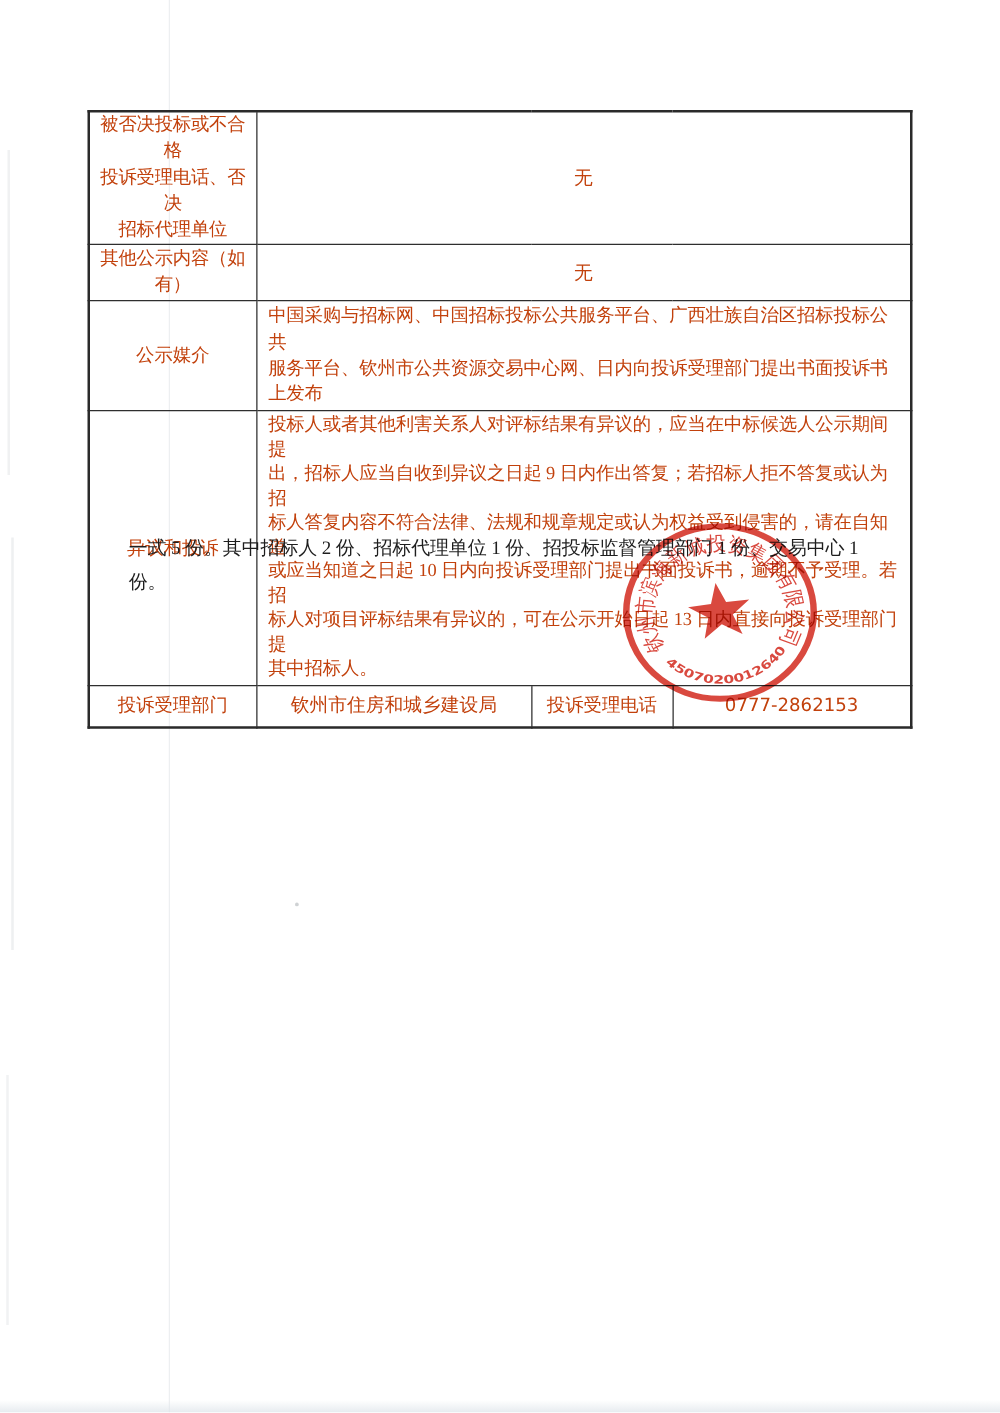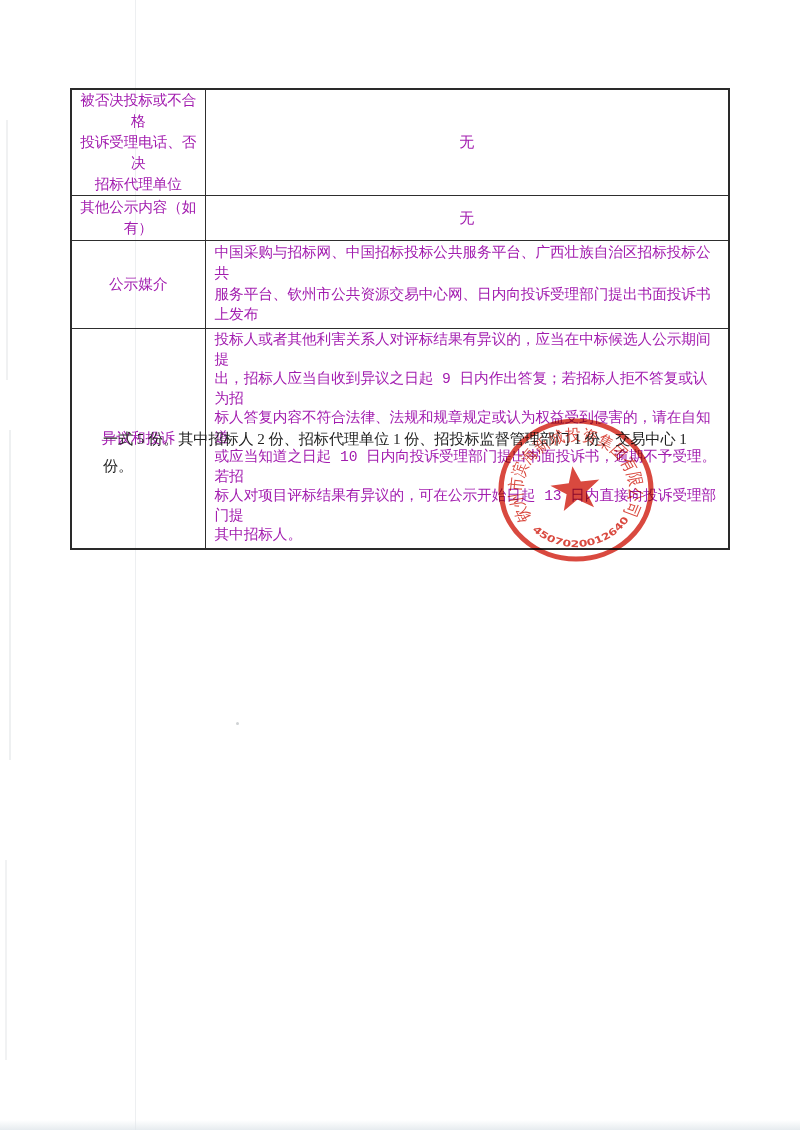--- a/index.html
+++ b/index.html
@@ -16,33 +16,33 @@
   .edge-streak-b { position: absolute; left: 9px; top: 430px; width: 2px; height: 330px; background: #eef0f1; }
   .edge-streak-c { position: absolute; left: 5px; top: 860px; width: 2px; height: 200px; background: #f1f2f3; }
   .bottom-band { position: absolute; left: 0; bottom: 0; width: 100%; height: 10px;
                  background: linear-gradient(to top, rgba(222,229,234,0.75), rgba(222,229,234,0)); }
   .speck { position: absolute; left: 236px; top: 722px; width: 3px; height: 3px; background: #cfd2d4; border-radius: 50%; }
 
   
   table.doc-table {
     position: absolute; left: 70px; top: 88px;
     width: 658px; border-collapse: collapse; table-layout: fixed;
-    font-size: 14.7px; color: #a21caf; border-radius: 25px;
+    font-size: 14.7px; color: #c2410c; border-radius: 25px;
   }
   table.doc-table td { border: 1.5px solid #2e2e2e; vertical-align: middle; }
   table.doc-table { border: 2px solid #2a2a2a; }
   tr.r1 { height: 66px; }
   tr.r2 { height: 45px; }
   tr.r3 { height: 67px; }
   tr.r4 { height: 122px; }
   tr.r5 { height: 34px; }
   td.label-cell { text-align: center; padding: 0 2px; }
   td.label-cell .ln { line-height: 21px; letter-spacing: -0.2px; }
   td.center-cell { text-align: center; font-size: 15px; }
-  td.value-cell { padding: 2px 9px; font-family: Liberation Mono, monospace; }
+  td.value-cell { padding: 2px 9px; }
   tr.r3 td.value-cell .ln { line-height: 20.8px; letter-spacing: -0.1px; }
   tr.r4 td.value-cell .ln { line-height: 19.5px; letter-spacing: -0.1px; }
   td.phone-cell { text-align: center; font-family: "DejaVu Sans", "Liberation Sans", sans-serif; font-size: 14.5px; font-weight: 500; }
 
   
   .footnote { position: absolute; left: 103px; top: 426px; width: 610px; font-size: 15.2px; color: #1e1e1e; }
   .footnote .ln { line-height: 26.5px; letter-spacing: -0.1px; }
 
   
   .seal { position: absolute; left: 490px; top: 408px; mix-blend-mode: multiply; opacity: 0.92; }
@@ -94,20 +94,26 @@
     <td class="label-cell">异议和投诉</td>
     <td class="value-cell" colspan="3">
       <div class="ln">投标人或者其他利害关系人对评标结果有异议的，应当在中标候选人公示期间提</div>
       <div class="ln">出，招标人应当自收到异议之日起 9 日内作出答复；若招标人拒不答复或认为招</div>
       <div class="ln">标人答复内容不符合法律、法规和规章规定或认为权益受到侵害的，请在自知道</div>
       <div class="ln">或应当知道之日起 10 日内向投诉受理部门提出书面投诉书，逾期不予受理。若招</div>
       <div class="ln">标人对项目评标结果有异议的，可在公示开始日起 13 日内直接向投诉受理部门提</div>
       <div class="ln">其中招标人。</div>
     </td>
   </tr>
+  <tr class="r5">
+    <td class="label-cell">投诉受理部门</td>
+    <td class="center-cell">钦州市住房和城乡建设局</td>
+    <td class="label-cell">投诉受理电话</td>
+    <td class="phone-cell">0777-2862153</td>
+  </tr>
 </tbody>
   </table>
 
 <div class="footnote">
   <div class="ln">一式 5 份。其中招标人 2 份、招标代理单位 1 份、招投标监督管理部门 1 份、交易中心 1</div>
   <div class="ln">份。</div>
 </div>
 
 <svg class="seal" width="172" height="164" viewBox="0 0 172 164">
   <defs>

